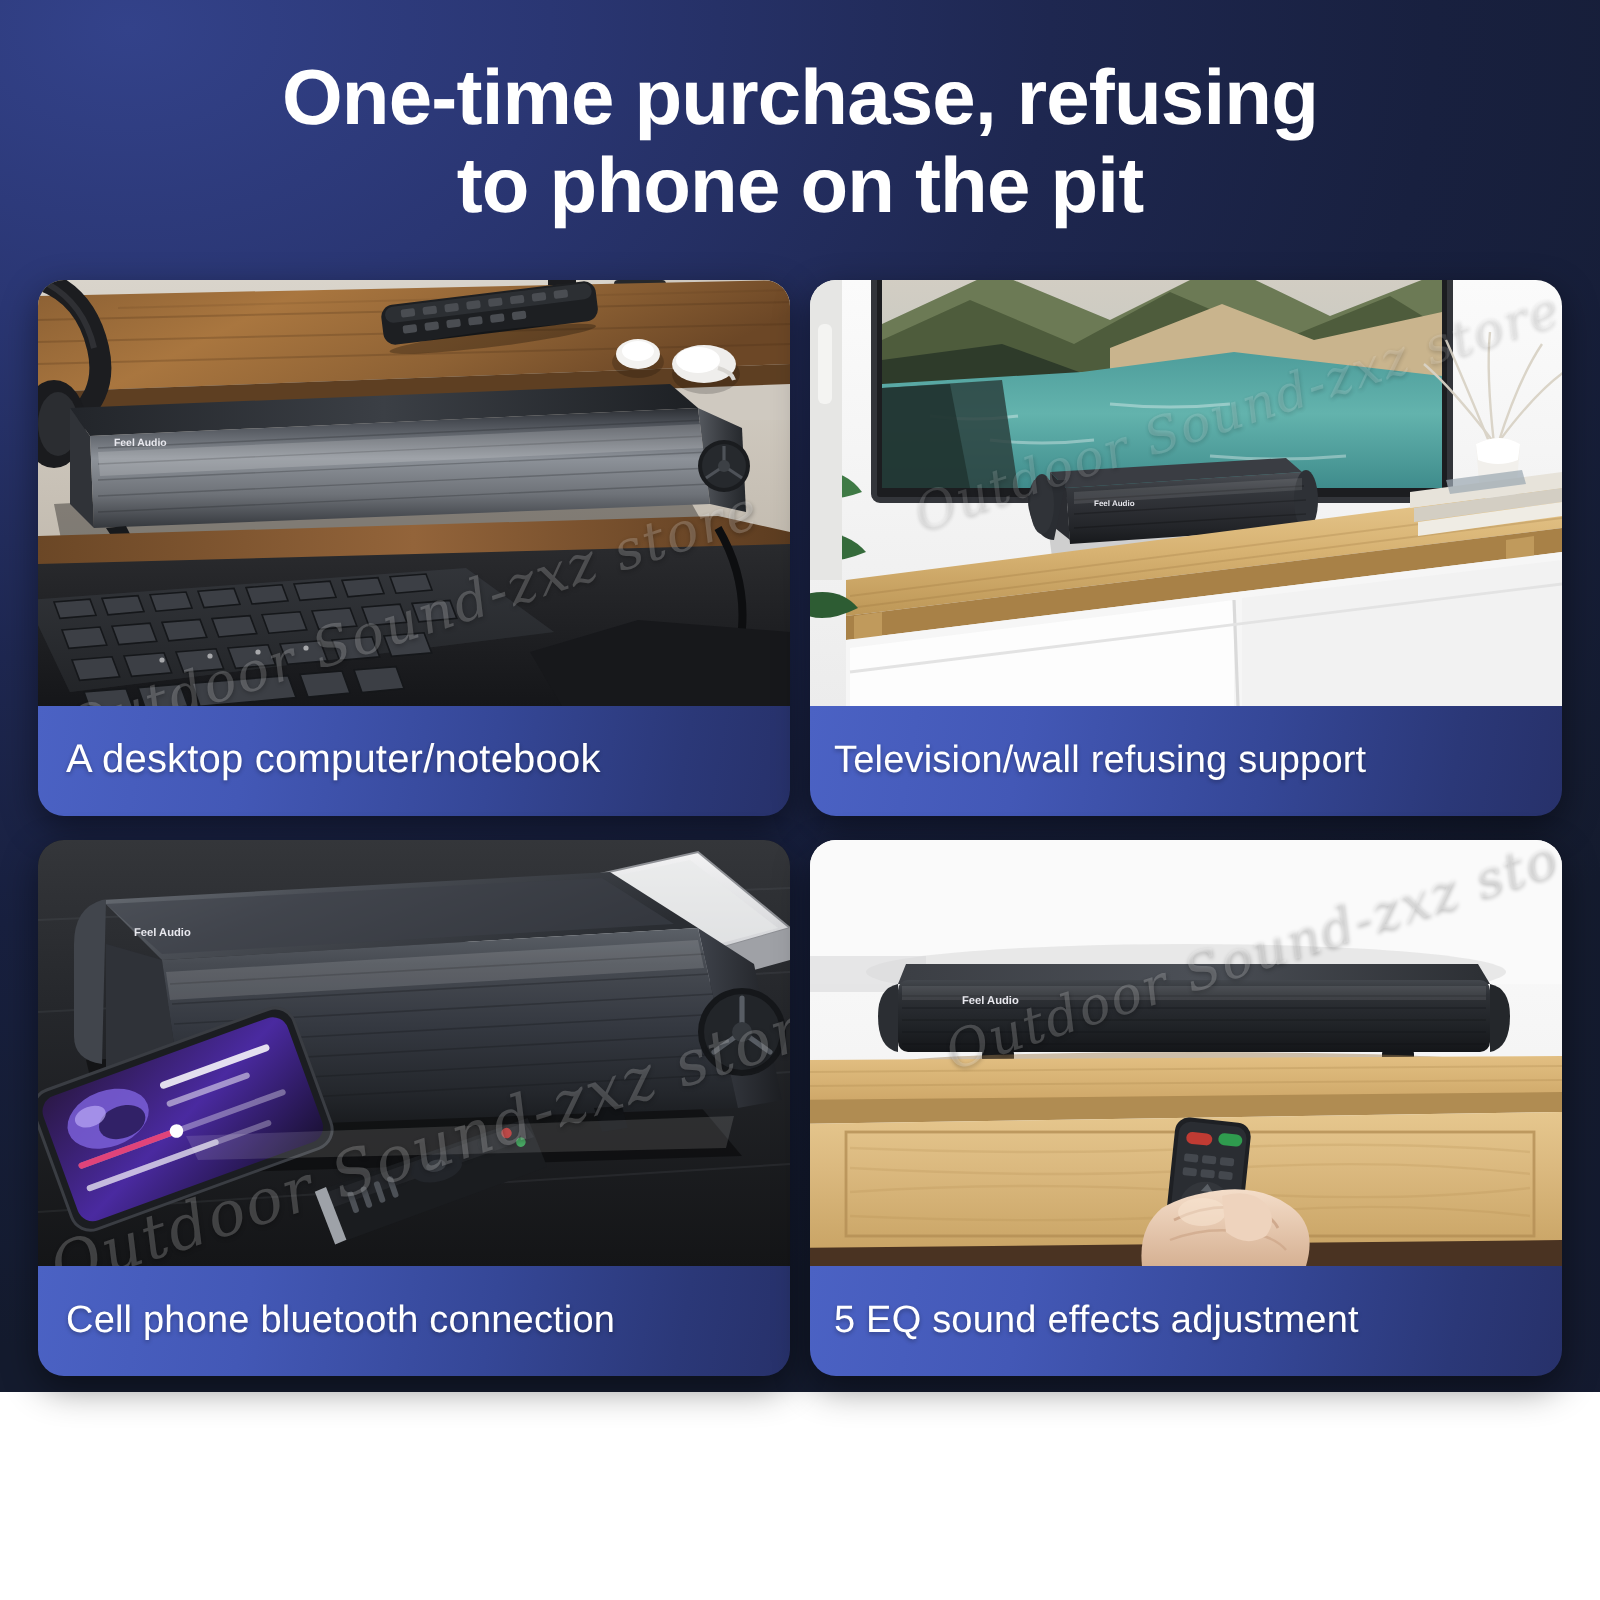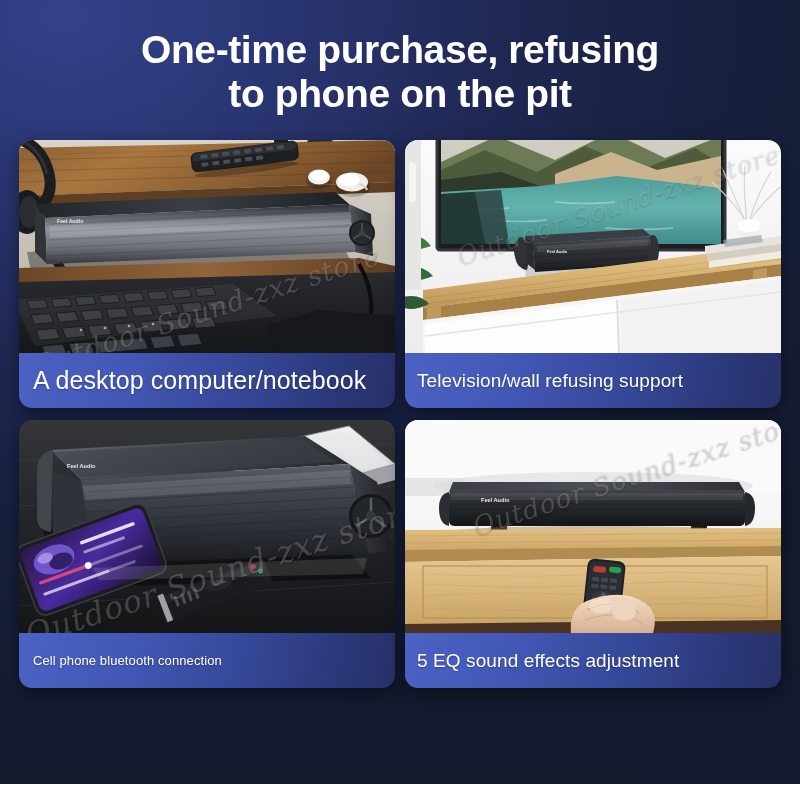--- a/index.html
+++ b/index.html
@@ -6,21 +6,21 @@
 
   html, body {
     width:800px; height:800px;
     font-family:"Liberation Sans", sans-serif;
     overflow:hidden;
   }
 
   
   #poster {
     position:relative;
-    width:800px; height:784px;
+    width:800px; height:696px;
     background:
       radial-gradient(120% 95% at 8% 2%, #33428a 0%, #2a3673 22%, #1e2750 48%, #18203f 68%, #141b2e 100%),
       linear-gradient(135deg, #2e3b80 0%, #1b2342 55%, #121829 100%);
     background-blend-mode:normal;
   }
   #poster::after{
     content:"";
     position:absolute; inset:0;
     background:radial-gradient(90% 70% at 95% 100%, rgba(20,26,48,.75) 0%, rgba(20,26,48,0) 60%);
     pointer-events:none;
@@ -97,28 +97,28 @@
 
   
   .caption {
     position:absolute;
     left:0; right:0; bottom:0;
     height:55px;
     display:flex; align-items:center;
     padding-left:14px;
     background:linear-gradient(100deg,#4b62c4 0%, #4358b6 28%, #354797 60%, #2b3878 85%, #27316a 100%);
     color:#ffffff;
-    font-size:25px;
+    font-size:20px;
     letter-spacing:.1px;
     text-shadow:0 1px 2px rgba(0,0,0,.3);
     white-space:nowrap;
   }
   .card:nth-child(2) .caption,
   .card:nth-child(4) .caption { padding-left:12px; font-size:19px; }
-  .card:nth-child(3) .caption { font-size:13px; }
+  .card:nth-child(3) .caption { font-size:19px; }
 
   .brand-chip{
     font-family:"Liberation Sans", sans-serif;
     font-weight:bold;
     fill:#e8e8ee;
   }
 </style>
 </head>
 <body>
 

